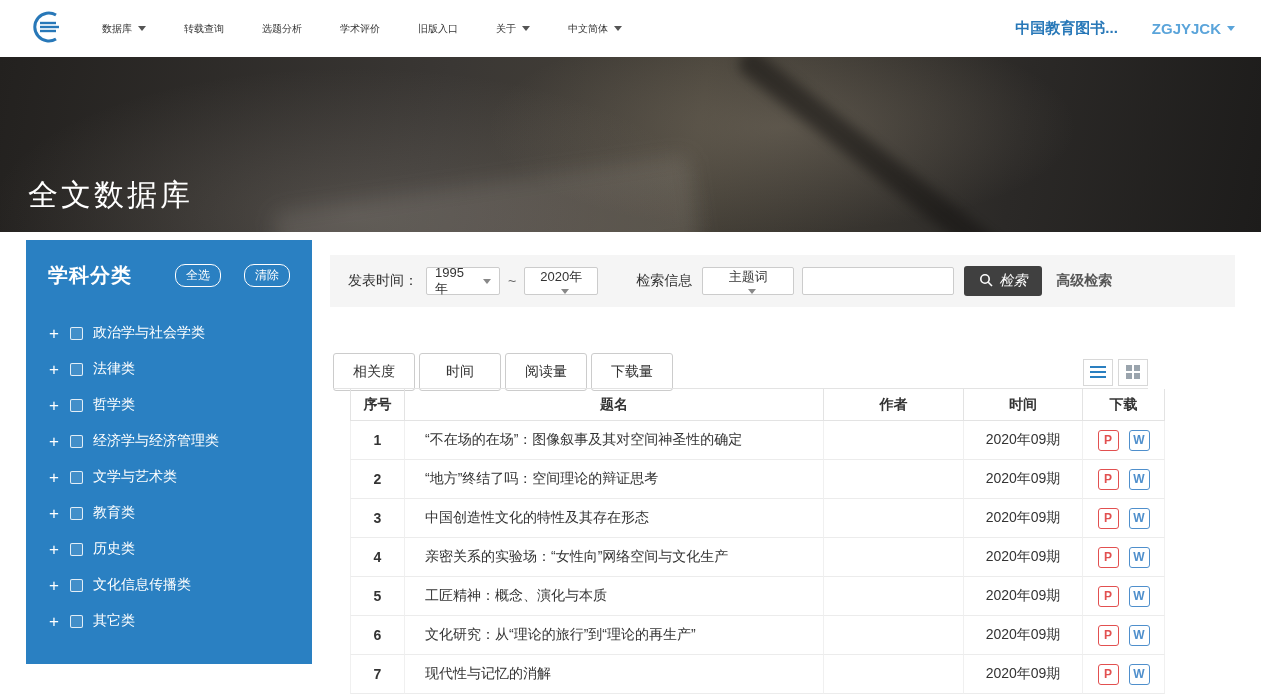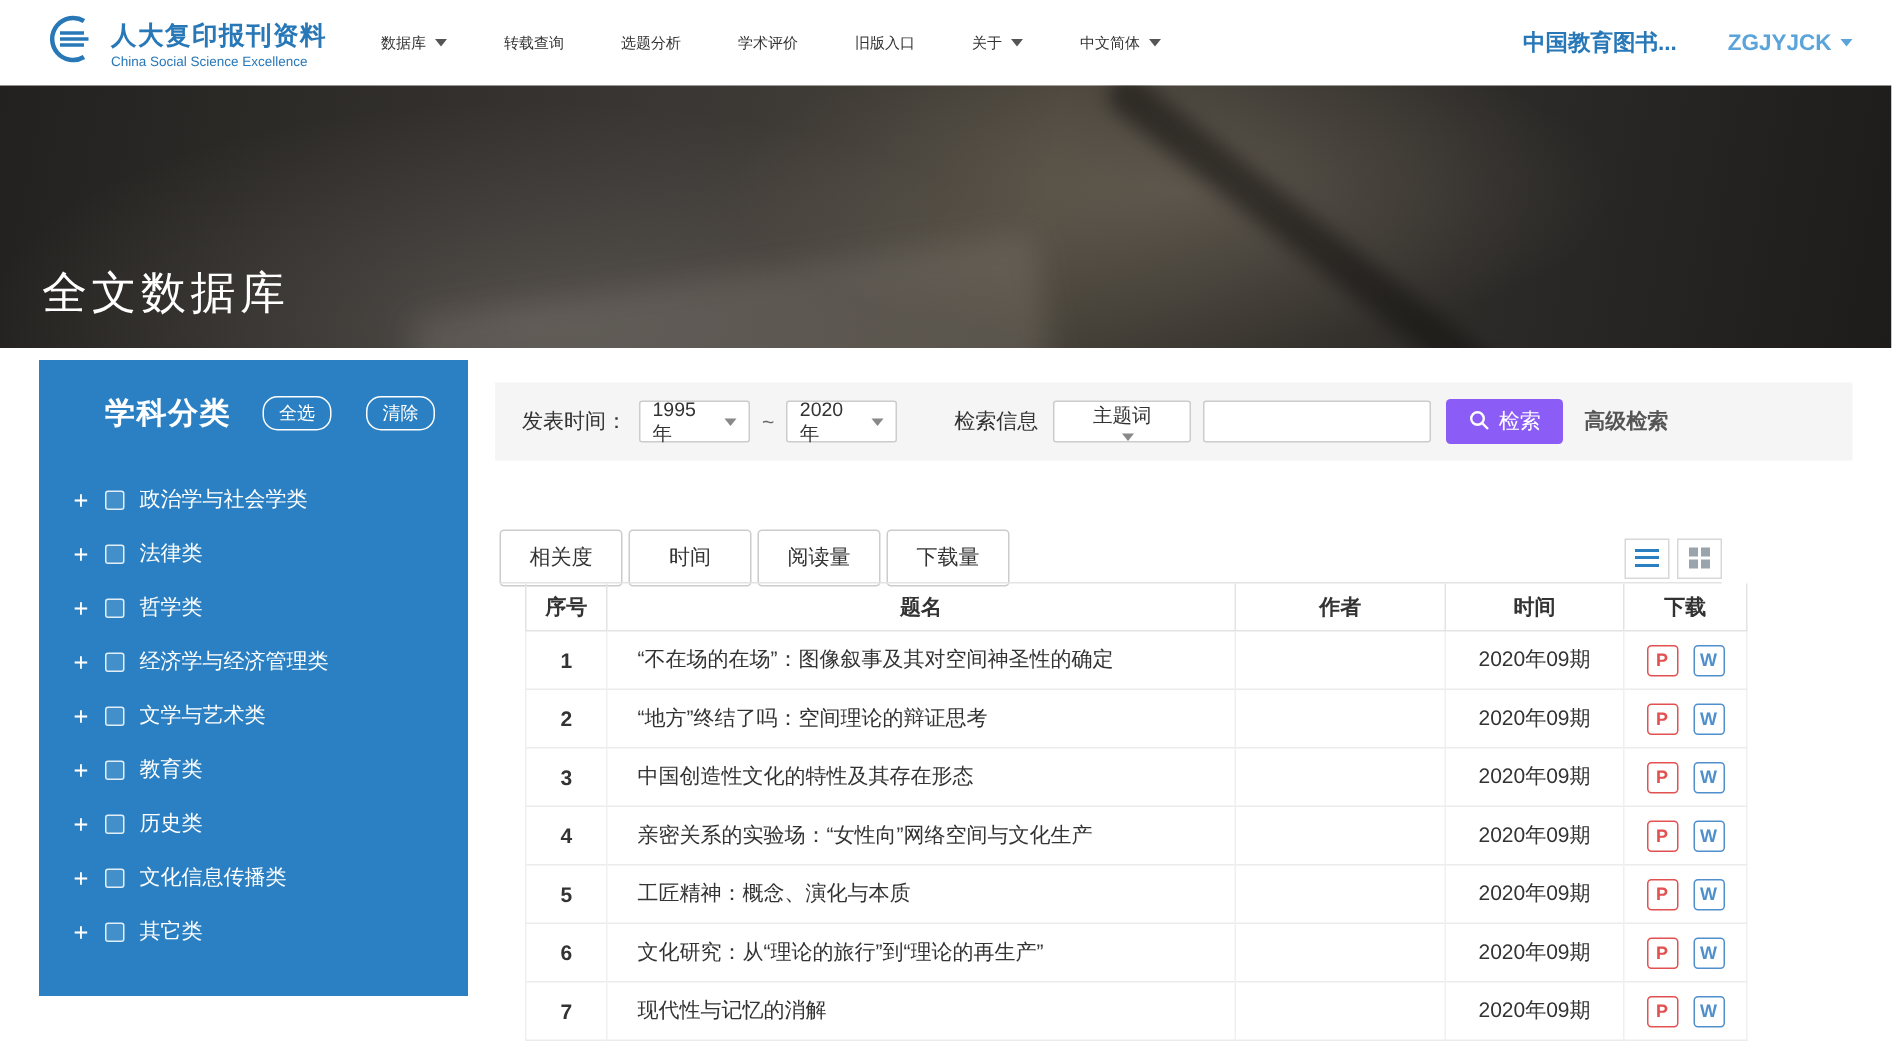--- a/index.html
+++ b/index.html
@@ -31,21 +31,21 @@
   .hero:before { content:""; position:absolute; width:340px; height:26px; background:rgba(20,18,16,0.55);
       left:56%; top:52%; transform:rotate(38deg); border-radius:12px; filter:blur(6px); }
   .hero:after { content:""; position:absolute; width:420px; height:90px; background:rgba(210,205,195,0.12);
       left:22%; top:72%; transform:rotate(-8deg); border-radius:8px; filter:blur(10px); }
   .hero-title { position:absolute; left:28px; top:118px; color:#fff; font-size:30px; letter-spacing:3px; z-index:2; }
 
   
   .sidebar { position:absolute; left:26px; top:240px; width:286px; height:424px;
              background:#2a80c2; padding:22px 22px 0 22px; }
   .sb-head { display:flex; align-items:center; }
-  .sb-title { color:#fff; font-size:20px; font-weight:bold; letter-spacing:1px;margin-left:22px; }
+  .sb-title { color:#fff; font-size:20px; font-weight:bold; letter-spacing:1px; }
   .sb-btns { margin-left:auto; display:flex; gap:23px; }
   .sb-btn { color:#fff; font-size:12px; border:1px solid #fff; border-radius:10px;
             padding:2px 10px; background:transparent; cursor:pointer; white-space:nowrap; }
   .sb-list { margin-top:26px; }
   .sb-item { height:36px; display:flex; align-items:center; gap:10px; cursor:pointer; }
   .plus { color:#fff; font-size:17px; line-height:1; width:12px; text-align:center; }
   .cb { width:13px; height:13px; border:1px solid rgba(255,255,255,0.85);
         background:rgba(255,255,255,0.12); border-radius:2px; flex:0 0 auto; }
   .sb-label { color:#fff; font-size:14px; white-space:nowrap; }
 
@@ -56,23 +56,23 @@
   .select { height:28px; background:#fff; border:1px solid #ccc; border-radius:2px;
             display:flex; align-items:center; padding:0 8px; font-size:13px; color:#333;
             cursor:pointer; justify-content:space-between; }
   .sel-year { width:74px; margin-left:8px; }
   .sel-field { width:92px; margin-left:10px;flex-direction:column; }
   .select .caret { border-top-color:#888; margin-left:8px; }
   .tilde { margin:0 8px; color:#666; font-size:14px; }
   .sp-info { margin-left:38px; }
   .search-input { width:152px; height:28px; border:1px solid #ccc; border-radius:2px;
                   margin-left:8px; padding:0 8px; font-size:13px; background:#fff; }
-  .search-btn { margin-left:10px; height:30px; padding:0 15px; background:#8b5cf6; color:#fff;
+  .search-btn { margin-left:10px; height:30px; padding:0 15px; background:#404040; color:#fff;
                 border:none; border-radius:3px; font-size:14px; display:flex; align-items:center;
-                gap:6px; cursor:pointer; font-family:inherit; }
+                gap:6px; cursor:pointer; font-family:inherit;font-style:italic; }
   .adv-link { margin-left:14px; font-size:14px; color:#555; cursor:pointer; white-space:nowrap;font-weight:bold; }
 
   
   .sort-row { position:absolute; left:333px; top:353px; width:815px; display:flex; align-items:center; }
   .sort-btn { width:82px; height:38px; margin-right:4px; background:#fff; border:1px solid #ccc;
               border-radius:3px; font-size:14px; color:#333; cursor:pointer; font-family:inherit; }
   .view-toggle { margin-left:auto; display:flex; gap:5px; }
   .view-box { width:30px; height:27px; border:1px solid #d8d8d8; background:#fff;
               display:flex; align-items:center; justify-content:center; cursor:pointer; }
   .icon-list { width:16px; height:12px;
@@ -113,24 +113,20 @@
   <div class="navbar">
     <div class="logo">
       <span>
         <svg width="40" height="34" viewBox="0 0 40 34">
           <path d="M30 5 A14 14 0 1 0 30 29" stroke="#2878b8" stroke-width="3" fill="none"></path>
           <path d="M14 13 h16" stroke="#2878b8" stroke-width="2.4"></path>
           <path d="M14 17 h19" stroke="#2878b8" stroke-width="2.4"></path>
           <path d="M14 21 h16" stroke="#2878b8" stroke-width="2.4"></path>
         </svg>
       </span>
-      <span class="logo-text">
-        <div class="t1">人大复印报刊资料</div>
-        <div class="t2">China Social Science Excellence</div>
-      </span>
     </div>
 
     <div class="nav-menu">
       <span class="nav-item">
         <span>数据库</span>
         <span class="caret"></span>
       </span>
       <span class="nav-item">
         <span>转载查询</span>
       </span>
@@ -223,21 +219,21 @@
     </div>
   </div>
 
   <div class="search-panel">
     <span class="sp-label">发表时间：</span>
     <span class="select sel-year">
       <span>1995年</span>
       <span class="caret"></span>
     </span>
     <span class="tilde">~</span>
-    <span class="select sel-year" style="margin-left:0;">
+    <span class="select sel-year" style="margin-left:0;flex-direction:column;">
       <span>2020年</span>
       <span class="caret"></span>
     </span>
     <span class="sp-label sp-info">检索信息</span>
     <span class="select sel-field">
       <span>主题词</span>
       <span class="caret"></span>
     </span>
     <input class="search-input" type="text" value="" style="">
     <button class="search-btn">

